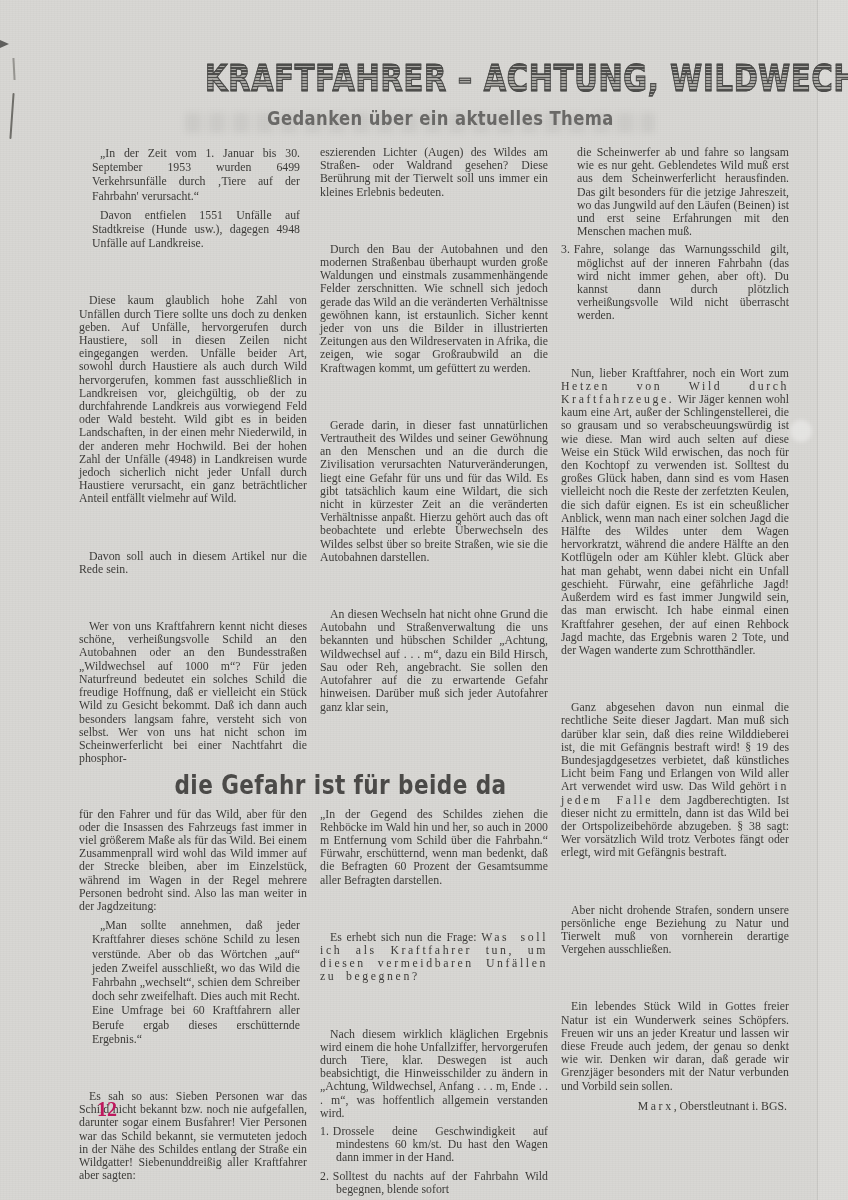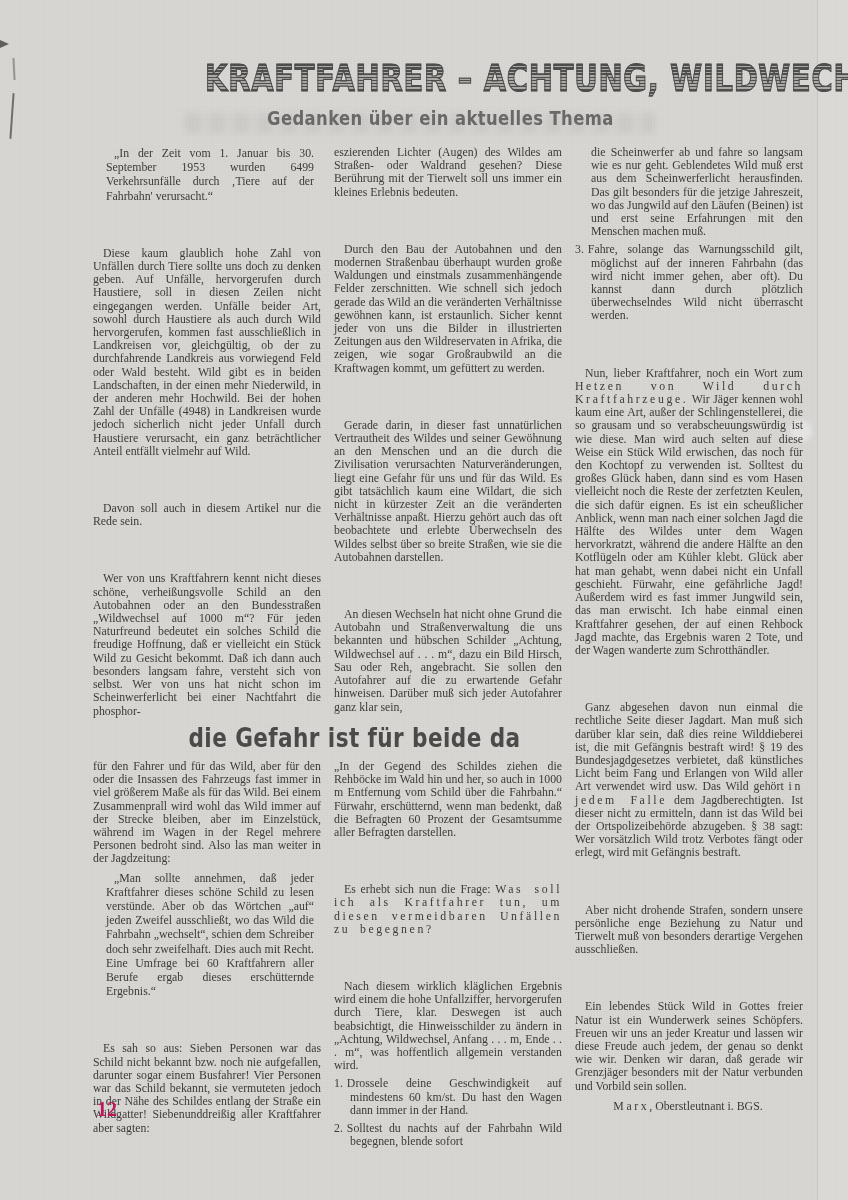--- a/index.html
+++ b/index.html
@@ -29,21 +29,21 @@
     font-family:"DejaVu Sans", sans-serif;font-weight:700;font-size:20px;
     transform:scaleX(0.82);transform-origin:center;
     color:#6a6967;letter-spacing:0.5px;
   }
   .ghost{
     position:absolute;top:113px;left:185px;width:470px;height:20px;
     background:repeating-linear-gradient(90deg, rgba(110,110,108,0.10) 0 16px, rgba(110,110,108,0.02) 16px 24px);
     filter:blur(3px);border-radius:4px;pointer-events:none;
   }
   .content{
-    position:absolute;top:146px;left:93px;width:710px;
+    position:absolute;top:146px;left:79px;width:710px;
     display:grid;grid-template-columns:1fr 1fr 1fr;column-gap:13px;
     grid-auto-rows:min-content;
     font-size:11.8px;line-height:13.2px;text-align:justify;
   }
   .c1u{grid-column:1;grid-row:1;} .c2u{grid-column:2;grid-row:1;}
   .c3{grid-column:3;grid-row:1 / span 3;}
   .midhead-row{grid-column:1 / span 2;grid-row:2;text-align:right;margin:8px 0 10px;}
   .midhead{
     display:inline-block;white-space:nowrap;
     font-family:"DejaVu Sans", sans-serif;font-weight:700;font-size:27px;
@@ -51,21 +51,21 @@
   }
   .c1l{grid-column:1;grid-row:3;} .c2l{grid-column:2;grid-row:3;}
   .bl{margin:0 0 5px 0;}
   .p{text-indent:10px;margin-top:44px;}
   .cont{text-indent:0;}
   .q{margin-left:13px;margin-right:7px;text-indent:8px;line-height:14.2px;}
   .li{padding-left:16px;text-indent:-16px;}
   .licont{padding-left:16px;text-indent:0;}
   .num{padding-right:4px;}
   .sp{letter-spacing:2.6px;word-spacing:4px;}
-  .sig{text-align:center;padding-right:2px;margin-top:7px;}
+  .sig{text-align:right;padding-right:2px;margin-top:7px;}
   .pagenum{
     position:absolute;left:97px;top:1098px;
     font-family:"Liberation Serif", serif;font-weight:700;font-size:20px;color:#be185d;
   }
   
   .art-arrow{position:absolute;left:0;top:40px;width:0;height:0;
     border-top:4px solid transparent;border-bottom:4px solid transparent;border-left:9px solid #4a4a48;opacity:0.85;}
   .art-scratch1{position:absolute;left:11px;top:93px;width:2px;height:46px;background:#55544f;opacity:0.8;transform:rotate(4deg);border-radius:2px;}
   .art-scratch2{position:absolute;left:13px;top:58px;width:1.5px;height:22px;background:#6a6964;opacity:0.6;transform:rotate(-3deg);}
   .page-edge{position:absolute;left:817px;top:0;width:1px;height:1200px;background:rgba(60,60,55,0.10);}
@@ -87,54 +87,55 @@
 </div>
 <div class="subtitle-wrap">
   <span class="subtitle">Gedanken über ein aktuelles Thema</span>
 </div>
 <div class="ghost"></div>
 
 <div class="content">
 
   <div class="c1u">
     <p class="bl q">„In der Zeit vom 1. Januar bis 30. September 1953 wurden 6499 Verkehrsunfälle durch ‚Tiere auf der Fahrbahn' verursacht.“</p>
+    <p class="bl q">Davon entfielen 1551 Unfälle auf Stadtkreise (Hunde usw.), dagegen 4948 Unfälle auf Landkreise.</p>
     <p class="bl p">Diese kaum glaublich hohe Zahl von Unfällen durch Tiere sollte uns doch zu denken geben. Auf Unfälle, hervorgerufen durch Haustiere, soll in diesen Zeilen nicht eingegangen werden. Unfälle beider Art, sowohl durch Haustiere als auch durch Wild hervorgerufen, kommen fast ausschließlich in Landkreisen vor, gleichgültig, ob der zu durchfahrende Landkreis aus vorwiegend Feld oder Wald besteht. Wild gibt es in beiden Landschaften, in der einen mehr Niederwild, in der anderen mehr Hochwild. Bei der hohen Zahl der Unfälle (4948) in Landkreisen wurde jedoch sicherlich nicht jeder Unfall durch Haustiere verursacht, ein ganz beträchtlicher Anteil entfällt vielmehr auf Wild.</p>
     <p class="bl p">Davon soll auch in diesem Artikel nur die Rede sein.</p>
     <p class="bl p">Wer von uns Kraftfahrern kennt nicht dieses schöne, verheißungsvolle Schild an den Autobahnen oder an den Bundesstraßen „Wildwechsel auf 1000 m“? Für jeden Naturfreund bedeutet ein solches Schild die freudige Hoffnung, daß er vielleicht ein Stück Wild zu Gesicht bekommt. Daß ich dann auch besonders langsam fahre, versteht sich von selbst. Wer von uns hat nicht schon im Scheinwerferlicht bei einer Nachtfahrt die phosphor-</p>
   </div>
 
   <div class="c2u">
     <p class="bl cont">eszierenden Lichter (Augen) des Wildes am Straßen- oder Waldrand gesehen? Diese Berührung mit der Tierwelt soll uns immer ein kleines Erlebnis bedeuten.</p>
     <p class="bl p">Durch den Bau der Autobahnen und den modernen Straßenbau überhaupt wurden große Waldungen und einstmals zusammenhängende Felder zerschnitten. Wie schnell sich jedoch gerade das Wild an die veränderten Verhältnisse gewöhnen kann, ist erstaunlich. Sicher kennt jeder von uns die Bilder in illustrierten Zeitungen aus den Wildreservaten in Afrika, die zeigen, wie sogar Großraubwild an die Kraftwagen kommt, um gefüttert zu werden.</p>
     <p class="bl p">Gerade darin, in dieser fast unnatürlichen Vertrautheit des Wildes und seiner Gewöhnung an den Menschen und an die durch die Zivilisation verursachten Naturveränderungen, liegt eine Gefahr für uns und für das Wild. Es gibt tatsächlich kaum eine Wildart, die sich nicht in kürzester Zeit an die veränderten Verhältnisse anpaßt. Hierzu gehört auch das oft beobachtete und erlebte Überwechseln des Wildes selbst über so breite Straßen, wie sie die Autobahnen darstellen.</p>
     <p class="bl p">An diesen Wechseln hat nicht ohne Grund die Autobahn und Straßenverwaltung die uns bekannten und hübschen Schilder „Achtung, Wildwechsel auf . . . m“, dazu ein Bild Hirsch, Sau oder Reh, angebracht. Sie sollen den Autofahrer auf die zu erwartende Gefahr hinweisen. Darüber muß sich jeder Autofahrer ganz klar sein,</p>
   </div>
 
   <div class="c3">
     <p class="bl licont">die Scheinwerfer ab und fahre so langsam wie es nur geht. Geblendetes Wild muß erst aus dem Scheinwerferlicht herausfinden. Das gilt besonders für die jetzige Jahreszeit, wo das Jungwild auf den Läufen (Beinen) ist und erst seine Erfahrungen mit den Menschen machen muß.</p>
-    <p class="bl li"><span class="num">3.</span><span>Fahre, solange das Warnungsschild gilt, möglichst auf der inneren Fahrbahn (das wird nicht immer gehen, aber oft). Du kannst dann durch plötzlich überwechselndes Wild nicht überrascht werden.</span></p>
+    <p class="bl li"><span class="num">3.</span><span>Fahre, solange das Warnungsschild gilt, möglichst auf der inneren Fahrbahn (das wird nicht immer gehen, aber oft). Du kannst dann durch plötzlich verheißungsvolle Wild nicht überrascht werden.</span></p>
     <p class="bl p"><span>Nun, lieber Kraftfahrer, noch ein Wort zum </span><span class="sp">Hetzen von Wild durch Kraftfahrzeuge.</span><span> Wir Jäger kennen wohl kaum eine Art, außer der Schlingenstellerei, die so grausam und so verabscheuungswürdig ist wie diese. Man wird auch selten auf diese Weise ein Stück Wild erwischen, das noch für den Kochtopf zu verwenden ist. Solltest du großes Glück haben, dann sind es vom Hasen vielleicht noch die Reste der zerfetzten Keulen, die sich dafür eignen. Es ist ein scheußlicher Anblick, wenn man nach einer solchen Jagd die Hälfte des Wildes unter dem Wagen hervorkratzt, während die andere Hälfte an den Kotflügeln oder am Kühler klebt. Glück aber hat man gehabt, wenn dabei nicht ein Unfall geschieht. Fürwahr, eine gefährliche Jagd! Außerdem wird es fast immer Jungwild sein, das man erwischt. Ich habe einmal einen Kraftfahrer gesehen, der auf einen Rehbock Jagd machte, das Ergebnis waren 2 Tote, und der Wagen wanderte zum Schrotthändler.</span></p>
     <p class="bl p"><span>Ganz abgesehen davon nun einmal die rechtliche Seite dieser Jagdart. Man muß sich darüber klar sein, daß dies reine Wilddieberei ist, die mit Gefängnis bestraft wird! § 19 des Bundesjagdgesetzes verbietet, daß künstliches Licht beim Fang und Erlangen von Wild aller Art verwendet wird usw. Das Wild gehört </span><span class="sp">in jedem Falle</span><span> dem Jagdberechtigten. Ist dieser nicht zu ermitteln, dann ist das Wild bei der Ortspolizeibehörde abzugeben. § 38 sagt: Wer vorsätzlich Wild trotz Verbotes fängt oder erlegt, wird mit Gefängnis bestraft.</span></p>
-    <p class="bl p">Aber nicht drohende Strafen, sondern unsere persönliche enge Beziehung zu Natur und Tierwelt muß von besonders derartige Vergehen ausschließen.</p>
+    <p class="bl p">Aber nicht drohende Strafen, sondern unsere persönliche enge Beziehung zu Natur und Tierwelt muß von vornherein derartige Vergehen ausschließen.</p>
     <p class="bl p">Ein lebendes Stück Wild in Gottes freier Natur ist ein Wunderwerk seines Schöpfers. Freuen wir uns an jeder Kreatur und lassen wir diese Freude auch jedem, der genau so denkt wie wir. Denken wir daran, daß gerade wir Grenzjäger besonders mit der Natur verbunden und Vorbild sein sollen.</p>
     <p class="bl sig"><span class="sp">Marx</span><span>, Oberstleutnant i. BGS.</span></p>
   </div>
 
   <div class="midhead-row">
     <span class="midhead">die Gefahr ist für beide da</span>
   </div>
 
   <div class="c1l">
     <p class="bl cont">für den Fahrer und für das Wild, aber für den oder die Insassen des Fahrzeugs fast immer in viel größerem Maße als für das Wild. Bei einem Zusammenprall wird wohl das Wild immer auf der Strecke bleiben, aber im Einzelstück, während im Wagen in der Regel mehrere Personen bedroht sind. Also las man weiter in der Jagdzeitung:</p>
     <p class="bl q">„Man sollte annehmen, daß jeder Kraftfahrer dieses schöne Schild zu lesen verstünde. Aber ob das Wörtchen „auf“ jeden Zweifel ausschließt, wo das Wild die Fahrbahn „wechselt“, schien dem Schreiber doch sehr zweifelhaft. Dies auch mit Recht. Eine Umfrage bei 60 Kraftfahrern aller Berufe ergab dieses erschütternde Ergebnis.“</p>
     <p class="bl p">Es sah so aus: Sieben Personen war das Schild nicht bekannt bzw. noch nie aufgefallen, darunter sogar einem Busfahrer! Vier Personen war das Schild bekannt, sie vermuteten jedoch in der Nähe des Schildes entlang der Straße ein Wildgatter! Siebenunddreißig aller Kraftfahrer aber sagten:</p>
   </div>
 
   <div class="c2l">
-    <p class="bl cont">„In der Gegend des Schildes ziehen die Rehböcke im Wald hin und her, so auch in 1000 m Entfernung vom Schild über die Fahrbahn.“ Fürwahr, erschütternd, wenn man bedenkt, daß die Befragten 60 Prozent der Gesamtsumme aller Befragten darstellen.</p>
+    <p class="bl cont">„In der Gegend des Schildes ziehen die Rehböcke im Wald hin und her, so auch in 2000 m Entfernung vom Schild über die Fahrbahn.“ Fürwahr, erschütternd, wenn man bedenkt, daß die Befragten 60 Prozent der Gesamtsumme aller Befragten darstellen.</p>
     <p class="bl p"><span>Es erhebt sich nun die Frage: </span><span class="sp">Was soll ich als Kraftfahrer tun, um diesen vermeidbaren Unfällen zu begegnen?</span></p>
     <p class="bl p">Nach diesem wirklich kläglichen Ergebnis wird einem die hohe Unfallziffer, hervorgerufen durch Tiere, klar. Deswegen ist auch beabsichtigt, die Hinweisschilder zu ändern in „Achtung, Wildwechsel, Anfang . . . m, Ende . . . m“, was hoffentlich allgemein verstanden wird.</p>
     <p class="bl li"><span class="num">1.</span><span>Drossele deine Geschwindigkeit auf mindestens 60 km/st. Du hast den Wagen dann immer in der Hand.</span></p>
     <p class="bl li"><span class="num">2.</span><span>Solltest du nachts auf der Fahrbahn Wild begegnen, blende sofort</span></p>
   </div>
 
 </div>
 
 <div class="pagenum">12</div>
 

